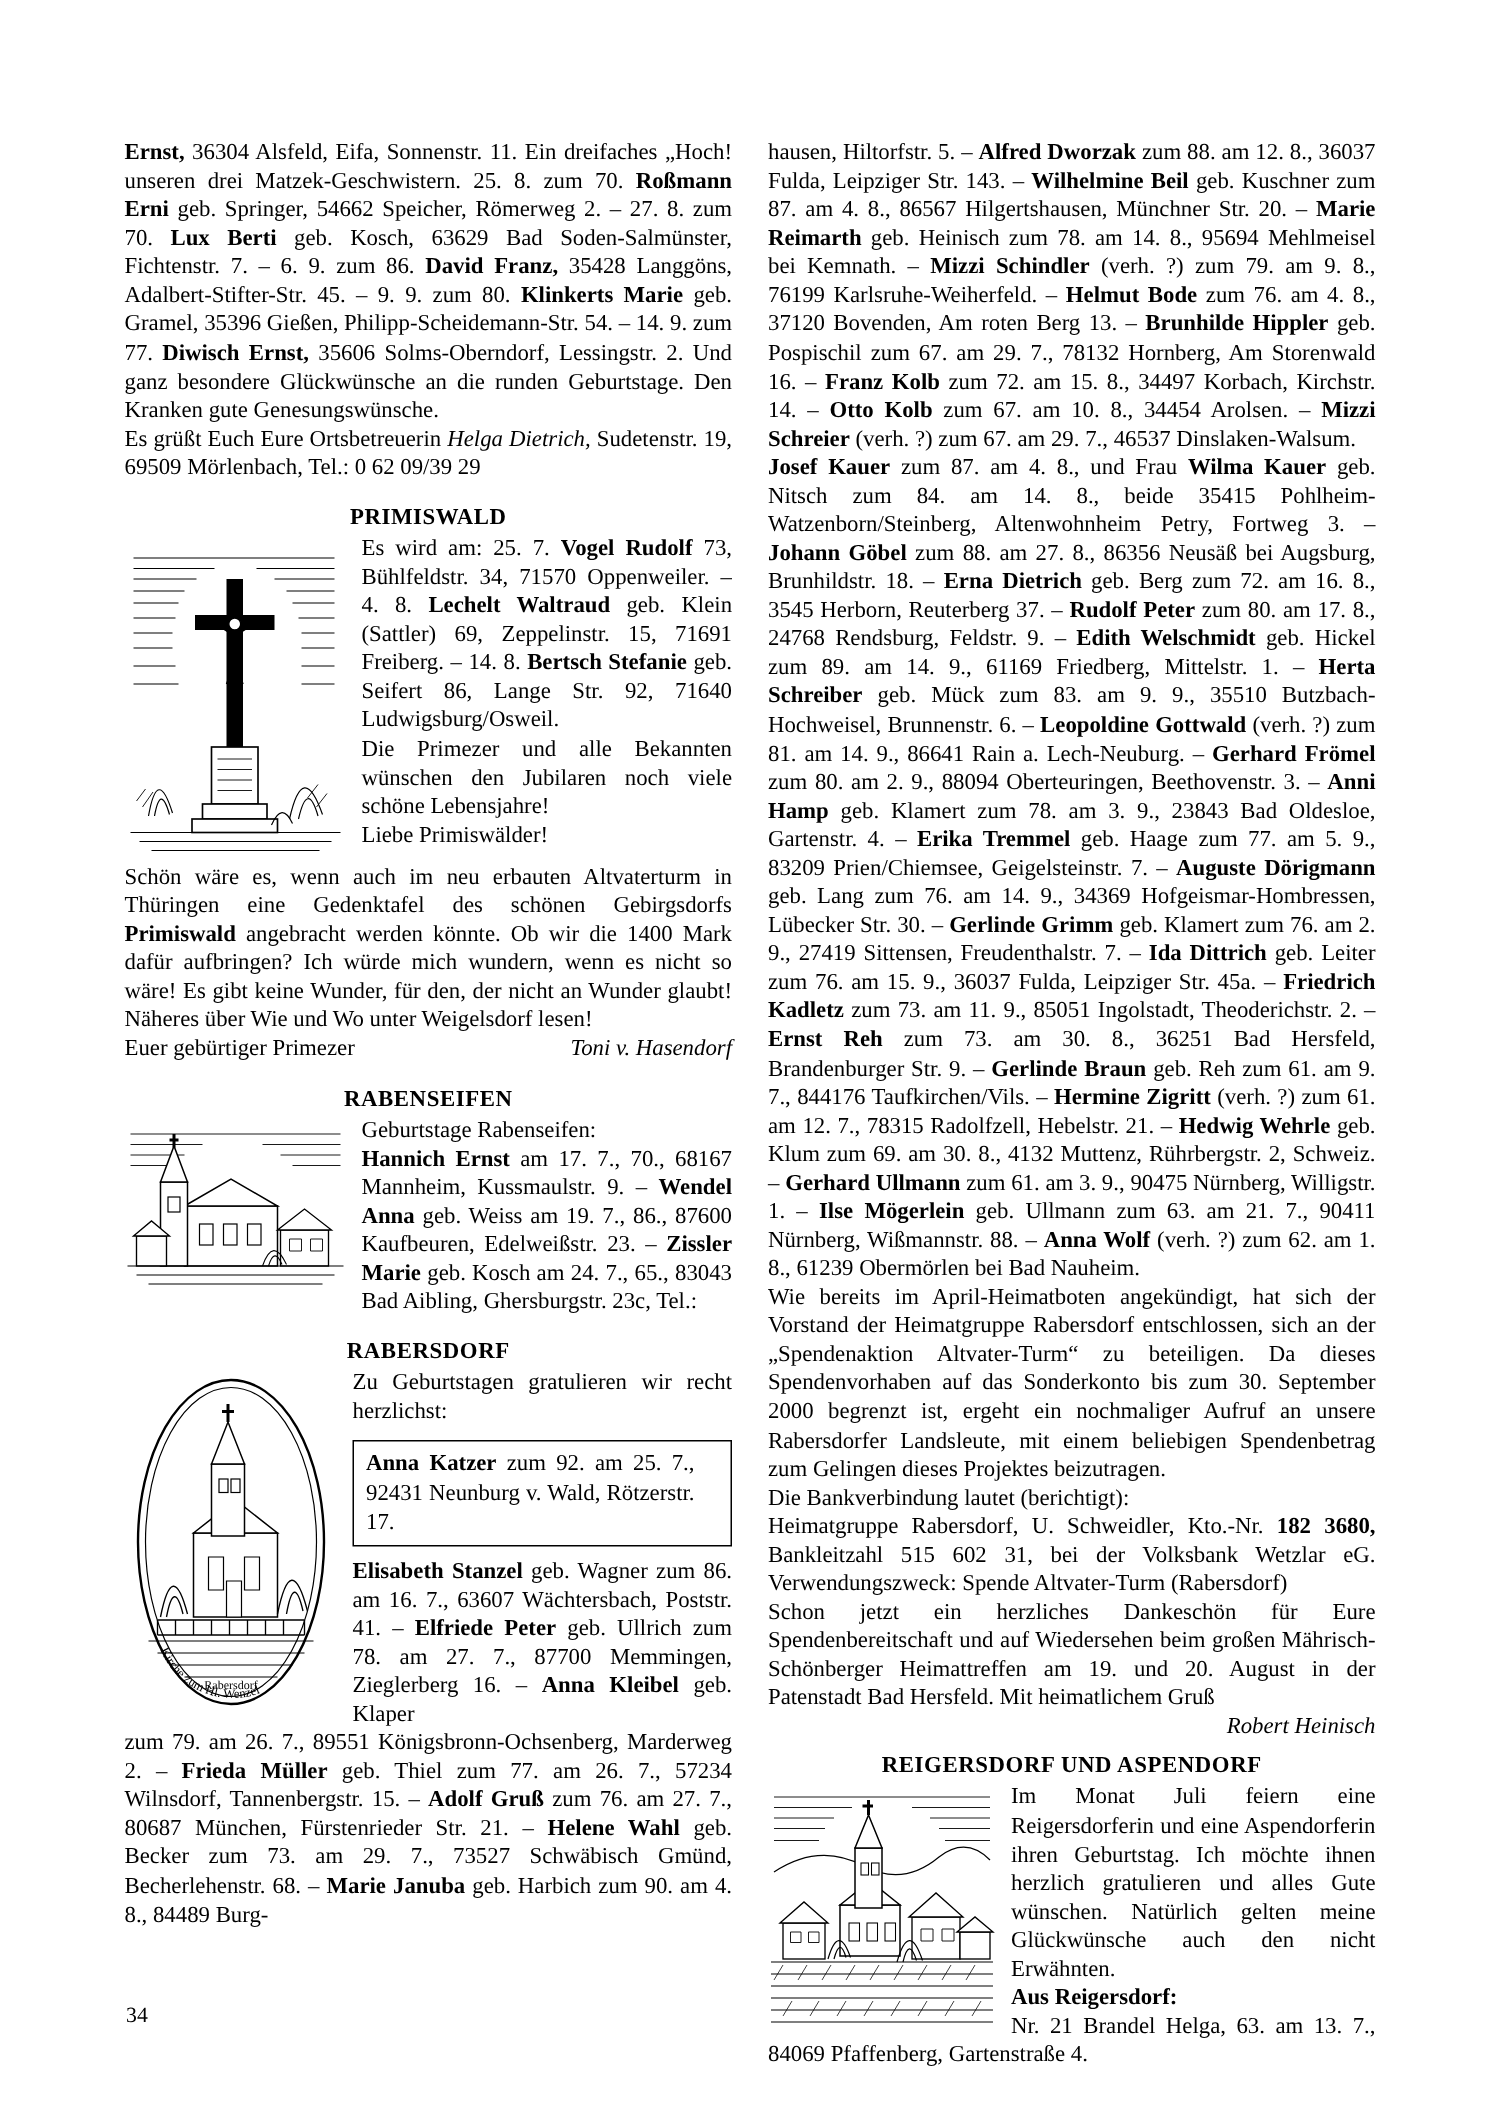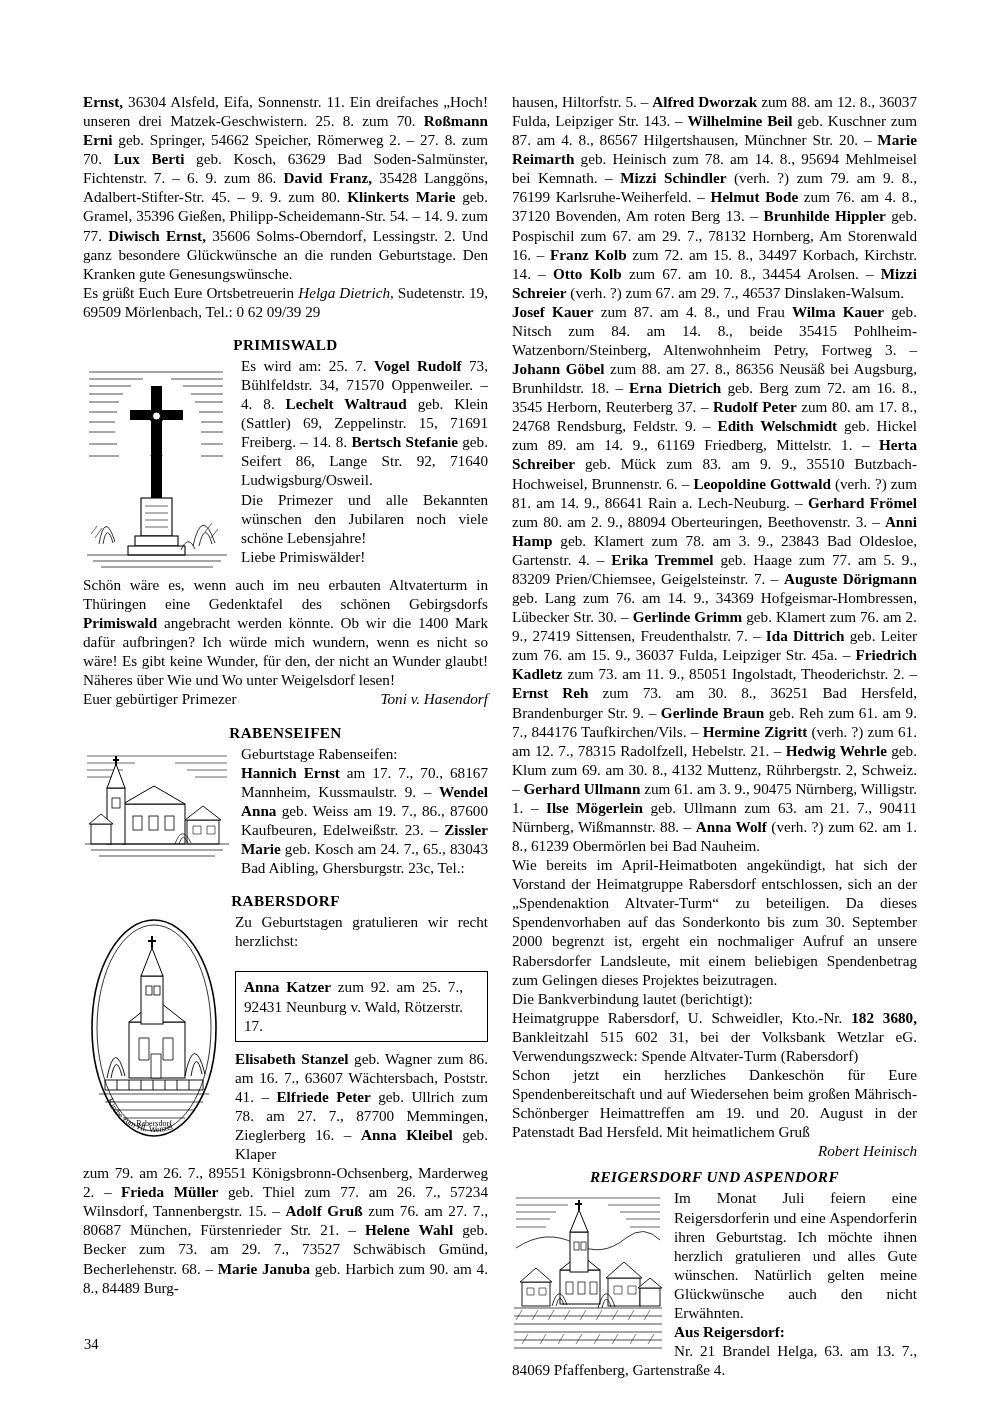--- a/index.html
+++ b/index.html
@@ -39,37 +39,36 @@
   i, .i { font-style: italic; }
 
   .section-title {
     text-align: center;
     font-weight: bold;
     letter-spacing: 0.4px;
     margin: 14px 0 2px 0;
   }
   .section-title.right-head {
     margin-top: 0;
-    font-style: italic;
   }
 
   
   .illus {
     float: left;
     position: relative;
     margin: 2px 10px 2px 0;
   }
   .illus svg { display: block; }
 
   .indent-block { overflow: hidden; }
 
   .box {
     border: 1.4px solid #000;
     padding: 5px 24px 6px 8px;
-    margin: 21px 0 7px 0;
+    margin: 10px 0 7px 0;
     overflow: hidden;
   }
 
   .sig-right {
     float: right;
     font-style: italic;
   }
   .clearfix::after { content: ""; display: block; clear: both; }
 
   .pagenum {

